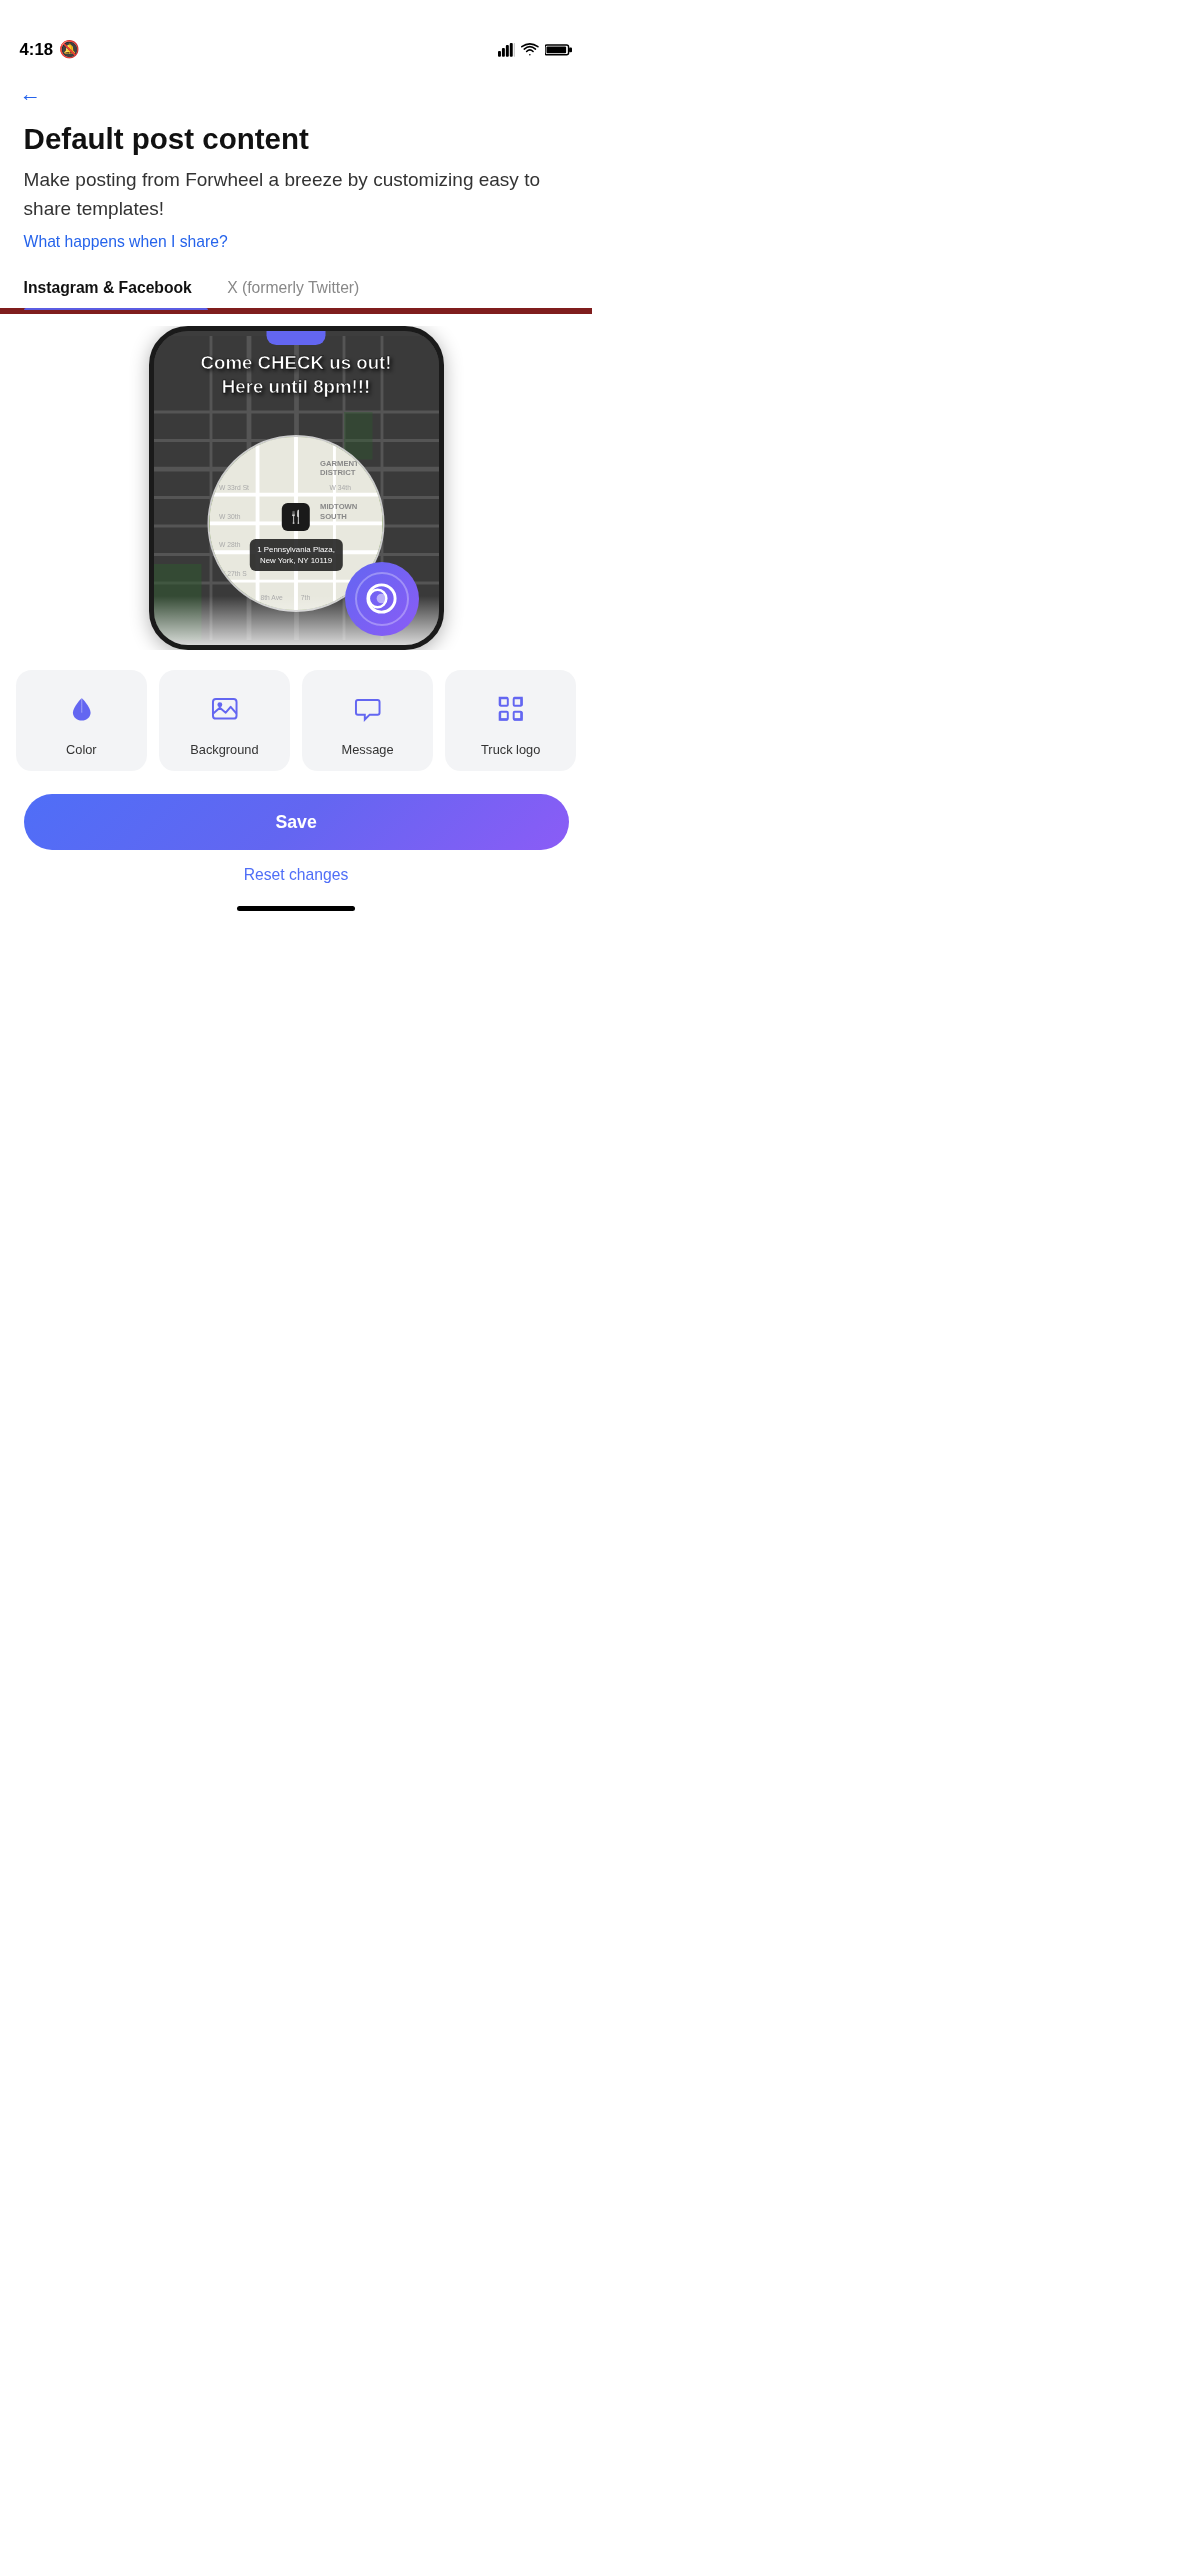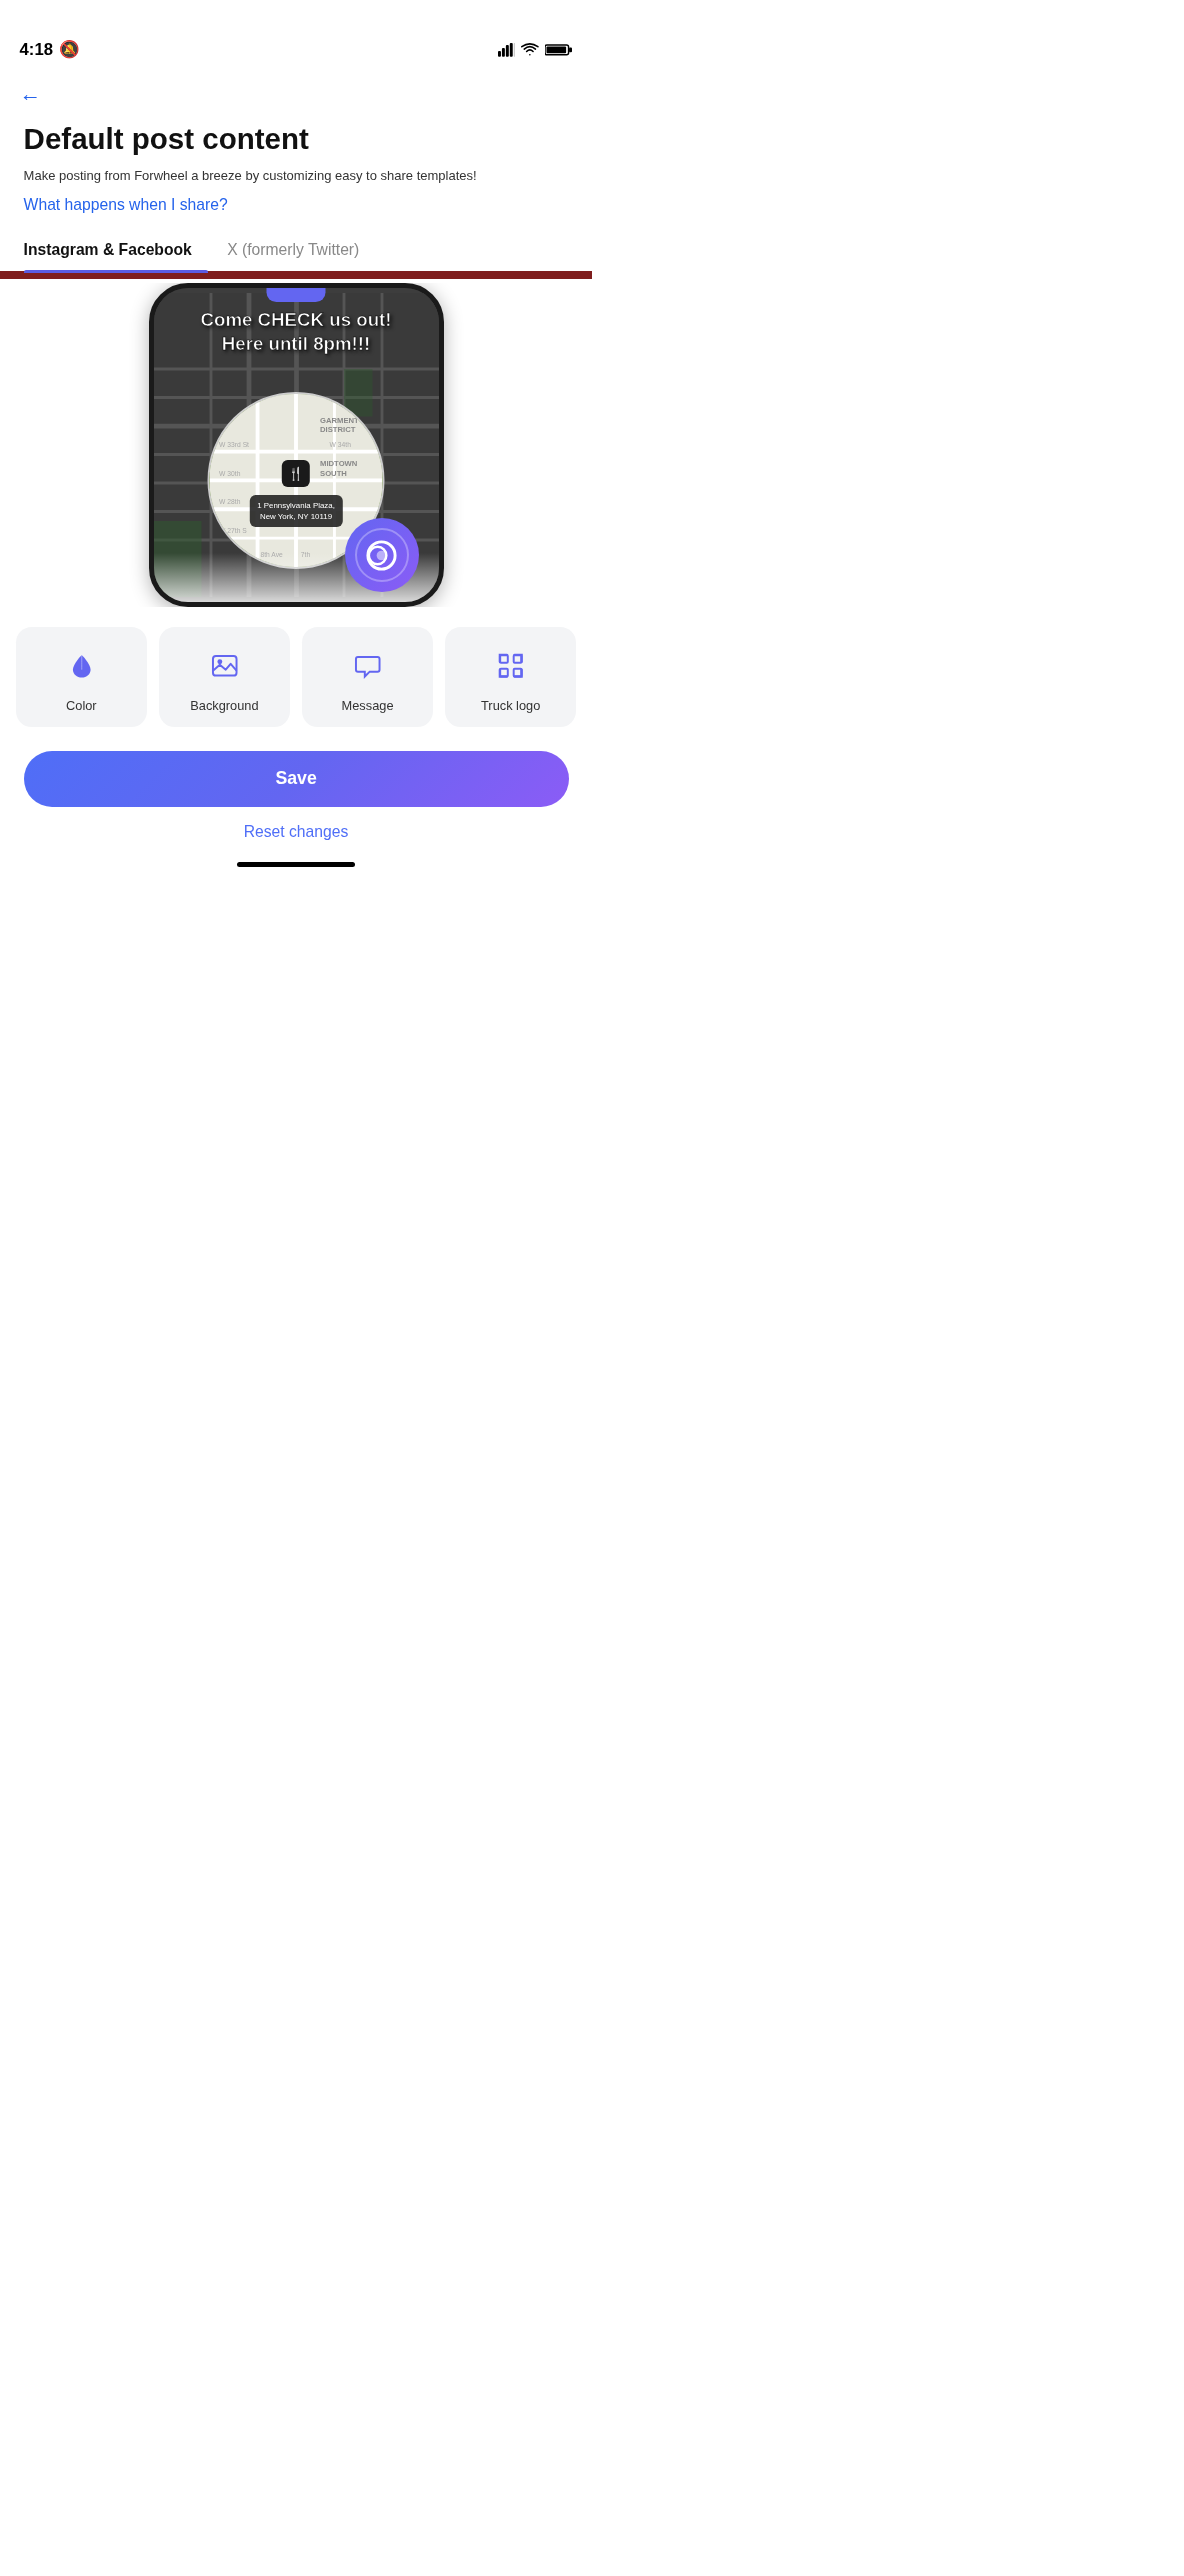--- a/index.html
+++ b/index.html
@@ -53,38 +53,38 @@
 
     .page-title {
       font-size: 29.5px;
       font-weight: 800;
       color: #111;
       line-height: 1.2;
       margin-bottom: 9.8px;
     }
 
     .page-description {
-      font-size: 13px;
+      font-size: 19px;
       color: #333;
       line-height: 1.5;
       margin-bottom: 9.8px;
     }
 
     .help-link {
       color: #2563eb;
       font-size: 15.7px;
       text-decoration: none;
       cursor: pointer;
     }
 
     .tabs-container {
       display: flex;
-      border-bottom: 8px solid #7f1d1d;
+      border-bottom: 6px solid #7f1d1d;
       padding: 0 23.6px;
-      margin-bottom: 4px;
+      margin-bottom: 12px;
       text-align: center;
     }
 
     .tab-item {
       padding: 11.8px 15.7px 11.8px 0;
       margin-right: 19.6px;
       font-size: 15.7px;
       cursor: pointer;
       position: relative;
       white-space: nowrap;

